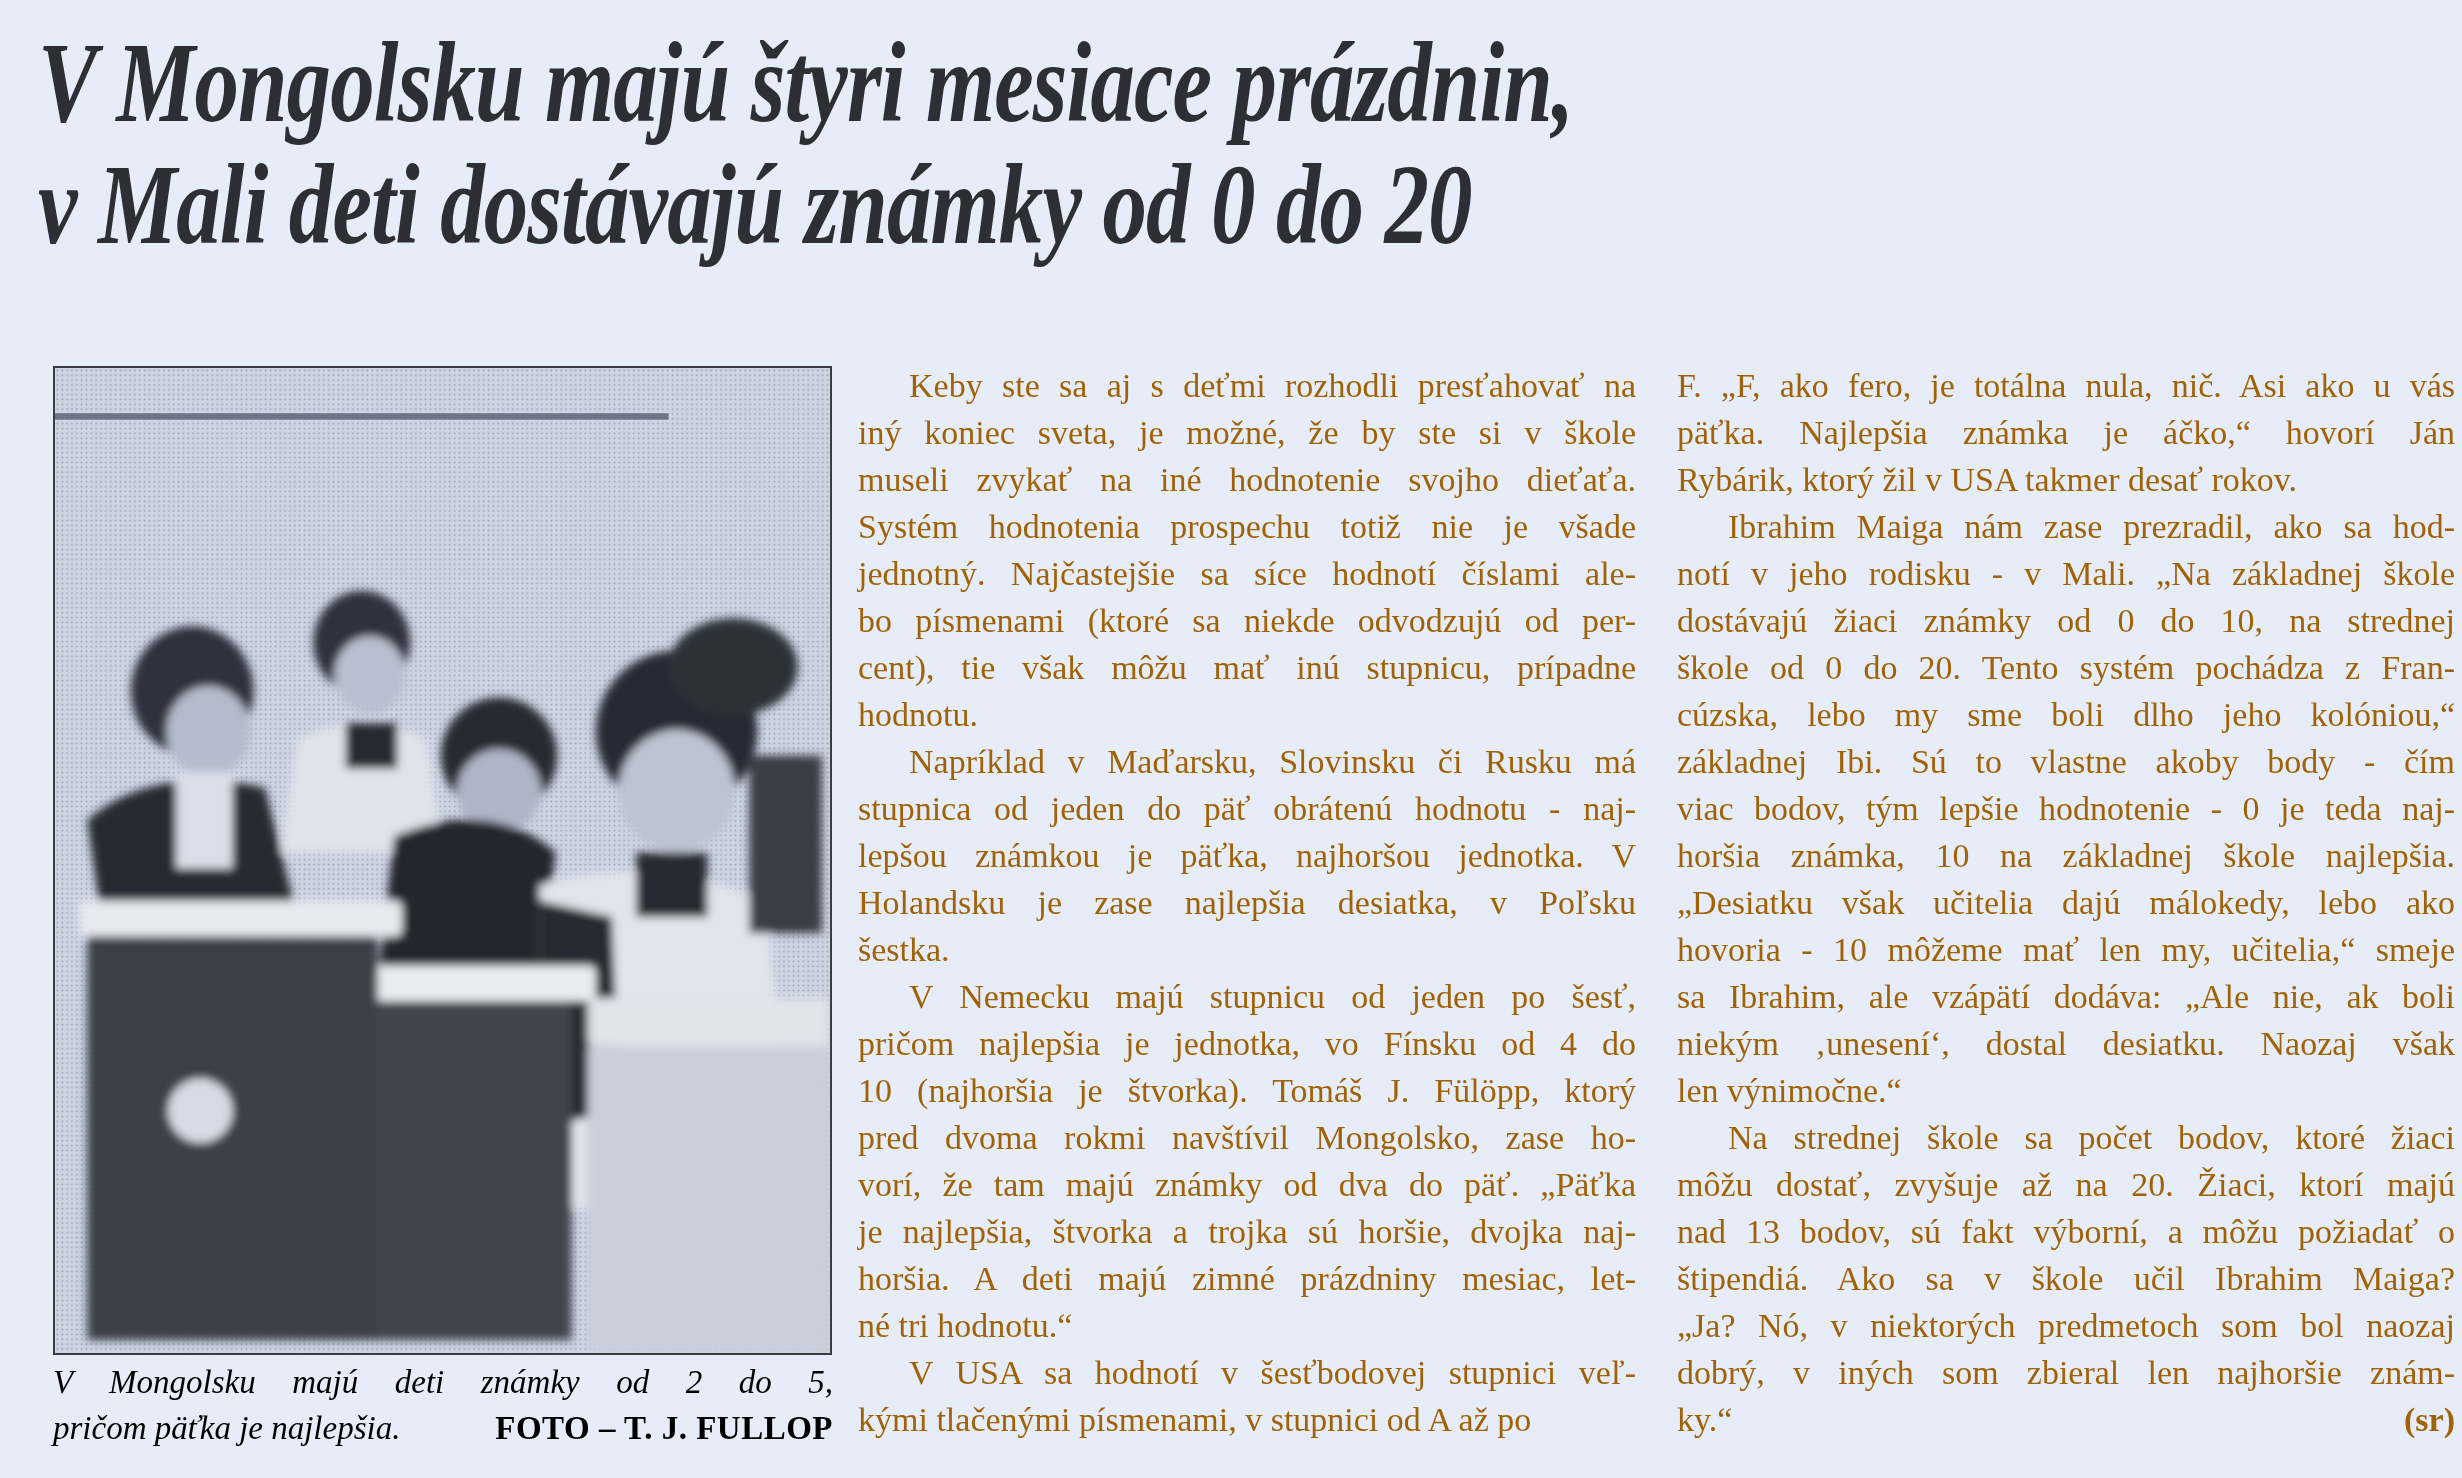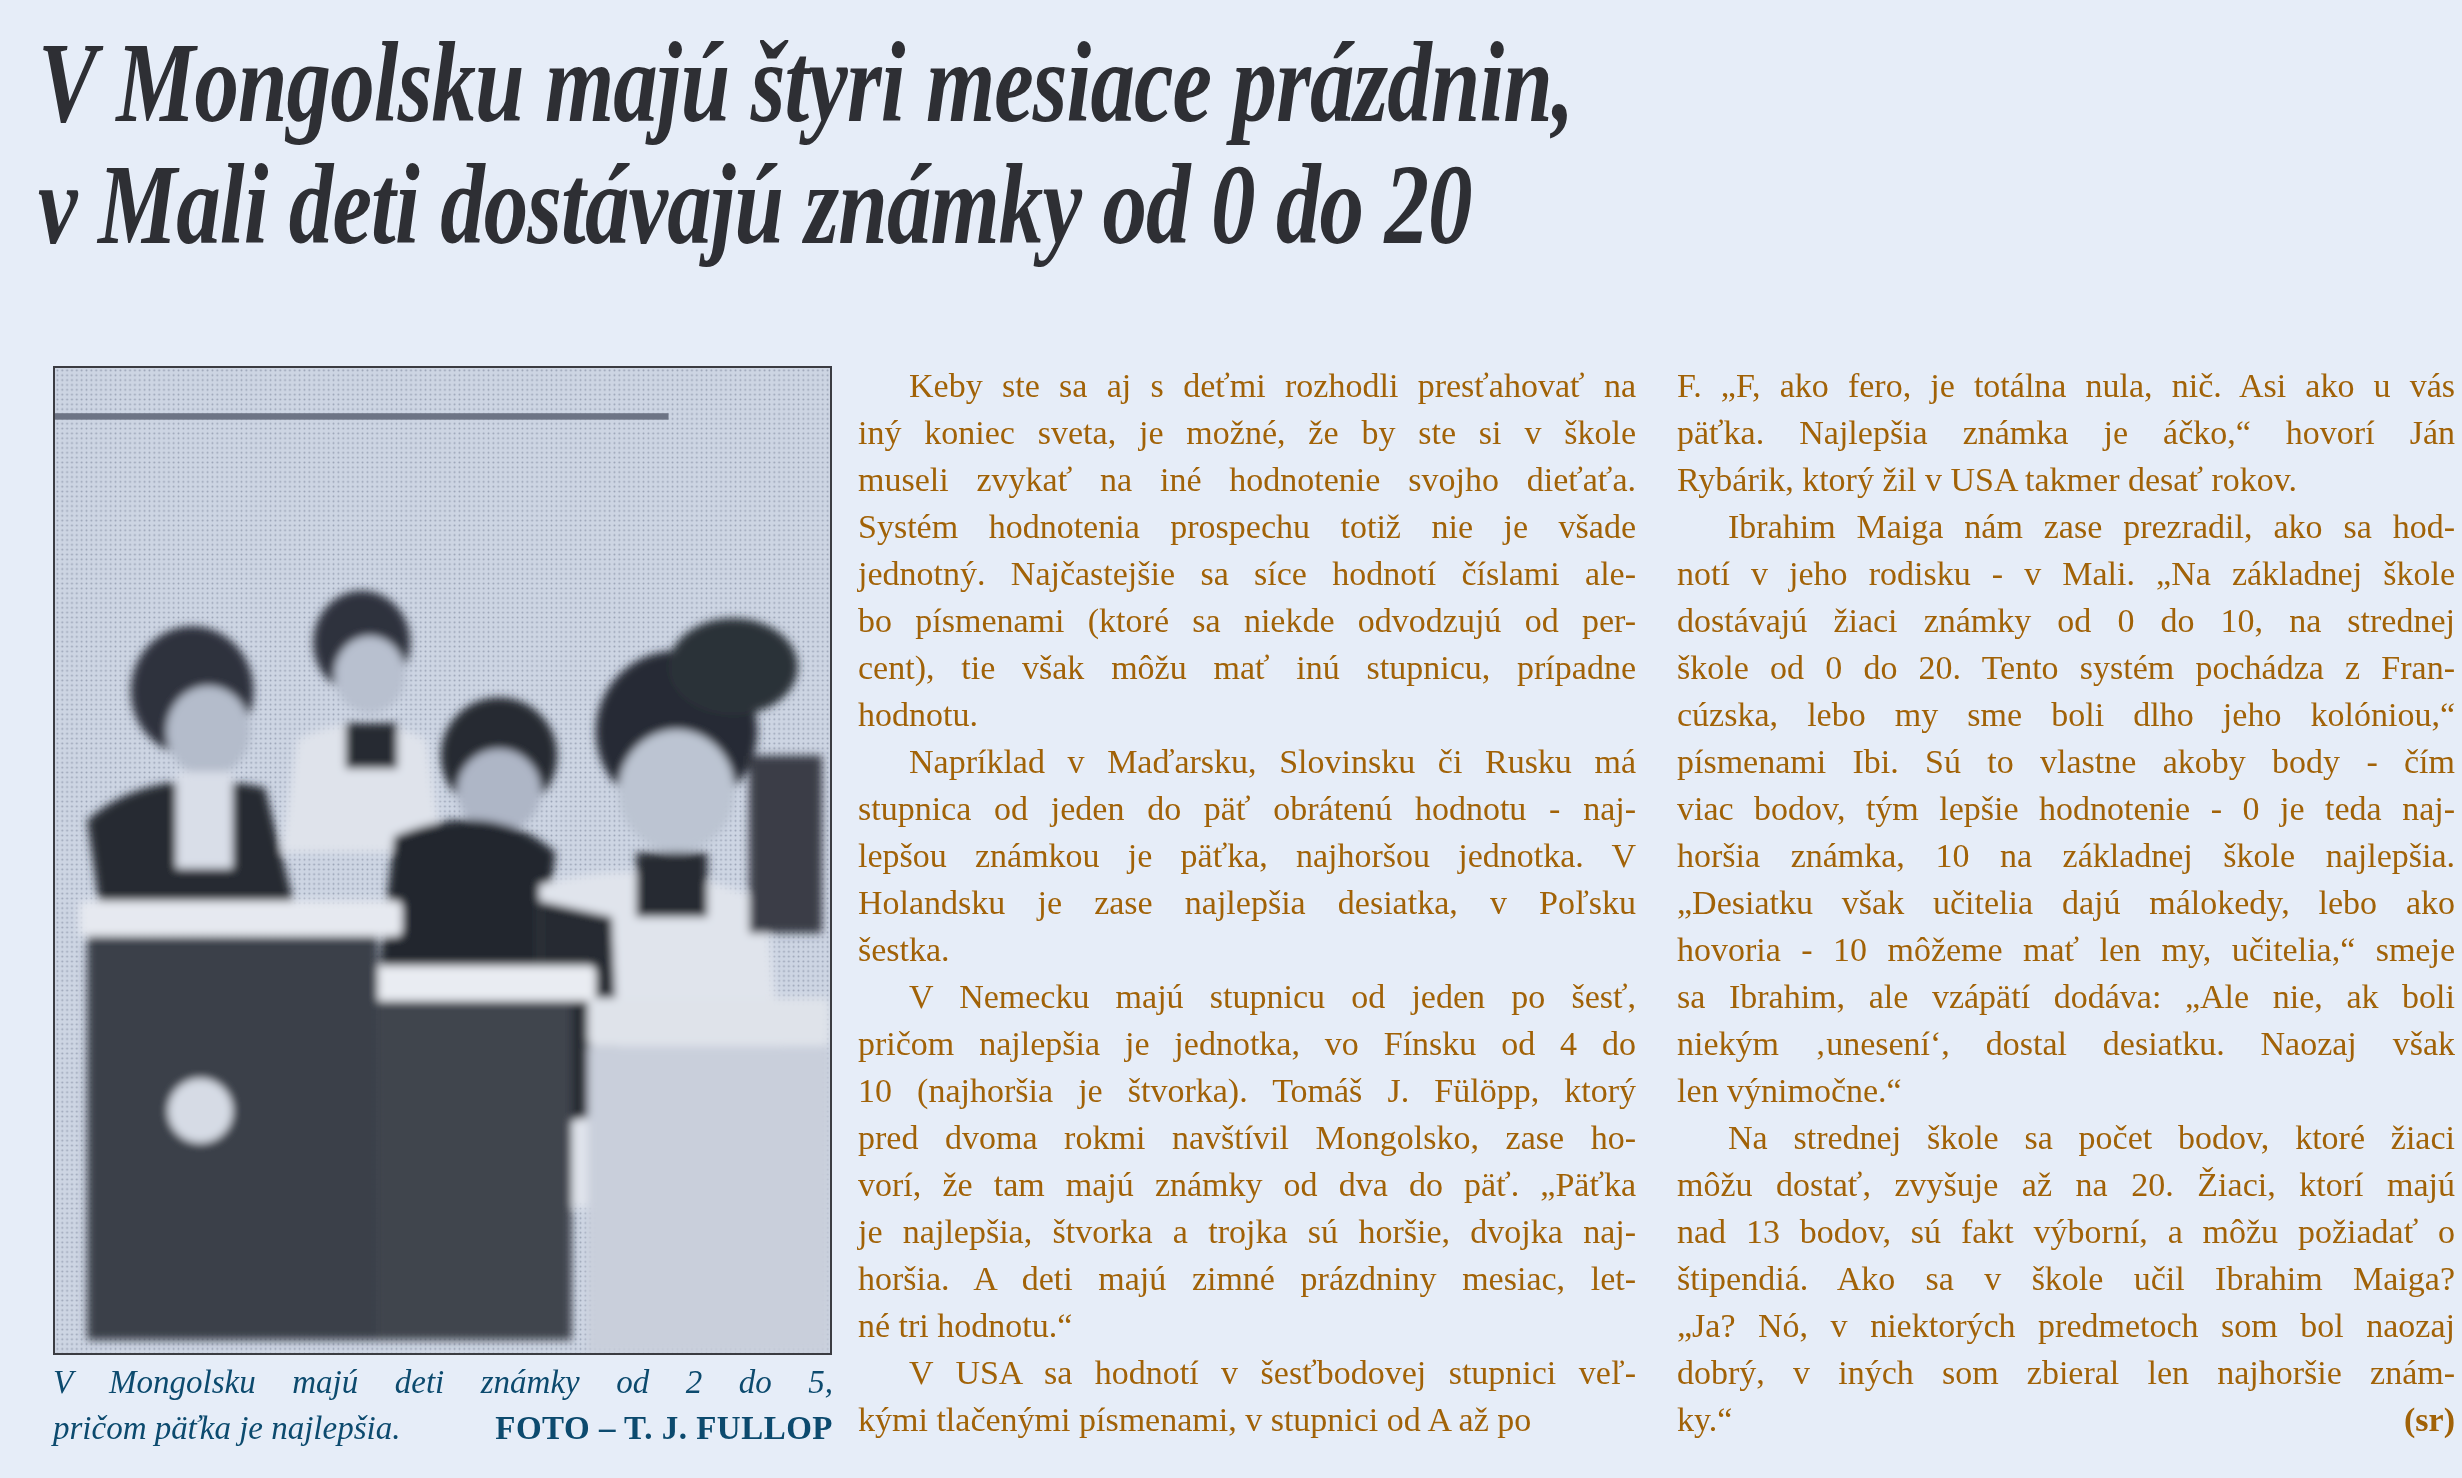--- a/index.html
+++ b/index.html
@@ -27,21 +27,21 @@
     position: absolute; left: 53px; top: 366px;
     width: 775px; height: 985px;
     border: 2.7px solid #3b3c42;
     overflow: hidden;
     background: #c9d1df;
   }
   .photo-wrap svg { width: 100%; height: 100%; display: block; }
   .caption {
     position: absolute; left: 53px; top: 1359px; width: 780px;
     font-size: 33px; line-height: 46px;
-    color: #0c4a6e;
+    color: #000000;
     font-family: Liberation Serif, serif;
   }
   .caption .italic { font-style: italic; text-align: justify; text-align-last: justify; display: block; }
   .caption .row2 { display: flex; justify-content: space-between; align-items: flex-end; }
   .caption .credit { font-style: normal; font-weight: bold; font-size: 33px; letter-spacing: 0.5px; }
   .col {
     position: absolute; top: 362px;
     font-size: 34px; line-height: 47px;
     text-align: justify;
     color: #a16207;
@@ -156,21 +156,21 @@
       <span class="line">F. „F, ako fero, je totálna nula, nič. Asi ako u vás</span>
       <span class="line">päťka. Najlepšia známka je áčko,“ hovorí Ján</span>
       <span class="line last">Rybárik, ktorý žil v USA takmer desať rokov.</span>
     </div>
     <div style="margin-top: 0px;">
       <span class="line indent">Ibrahim Maiga nám zase prezradil, ako sa hod-</span>
       <span class="line">notí v jeho rodisku - v Mali. „Na základnej škole</span>
       <span class="line">dostávajú žiaci známky od 0 do 10, na strednej</span>
       <span class="line">škole od 0 do 20. Tento systém pochádza z Fran-</span>
       <span class="line">cúzska, lebo my sme boli dlho jeho kolóniou,“</span>
-      <span class="line">písmenami Ibi. Sú to vlastne akoby body - čím</span>
+      <span class="line">základnej Ibi. Sú to vlastne akoby body - čím</span>
       <span class="line">viac bodov, tým lepšie hodnotenie - 0 je teda naj-</span>
       <span class="line">horšia známka, 10 na základnej škole najlepšia.</span>
       <span class="line">„Desiatku však učitelia dajú málokedy, lebo ako</span>
       <span class="line">hovoria - 10 môžeme mať len my, učitelia,“ smeje</span>
       <span class="line">sa Ibrahim, ale vzápätí dodáva: „Ale nie, ak boli</span>
       <span class="line">niekým ‚unesení‘, dostal desiatku. Naozaj však</span>
       <span class="line last">len výnimočne.“</span>
     </div>
     <div style="margin-top: 0px;">
       <span class="line indent">Na strednej škole sa počet bodov, ktoré žiaci</span>

